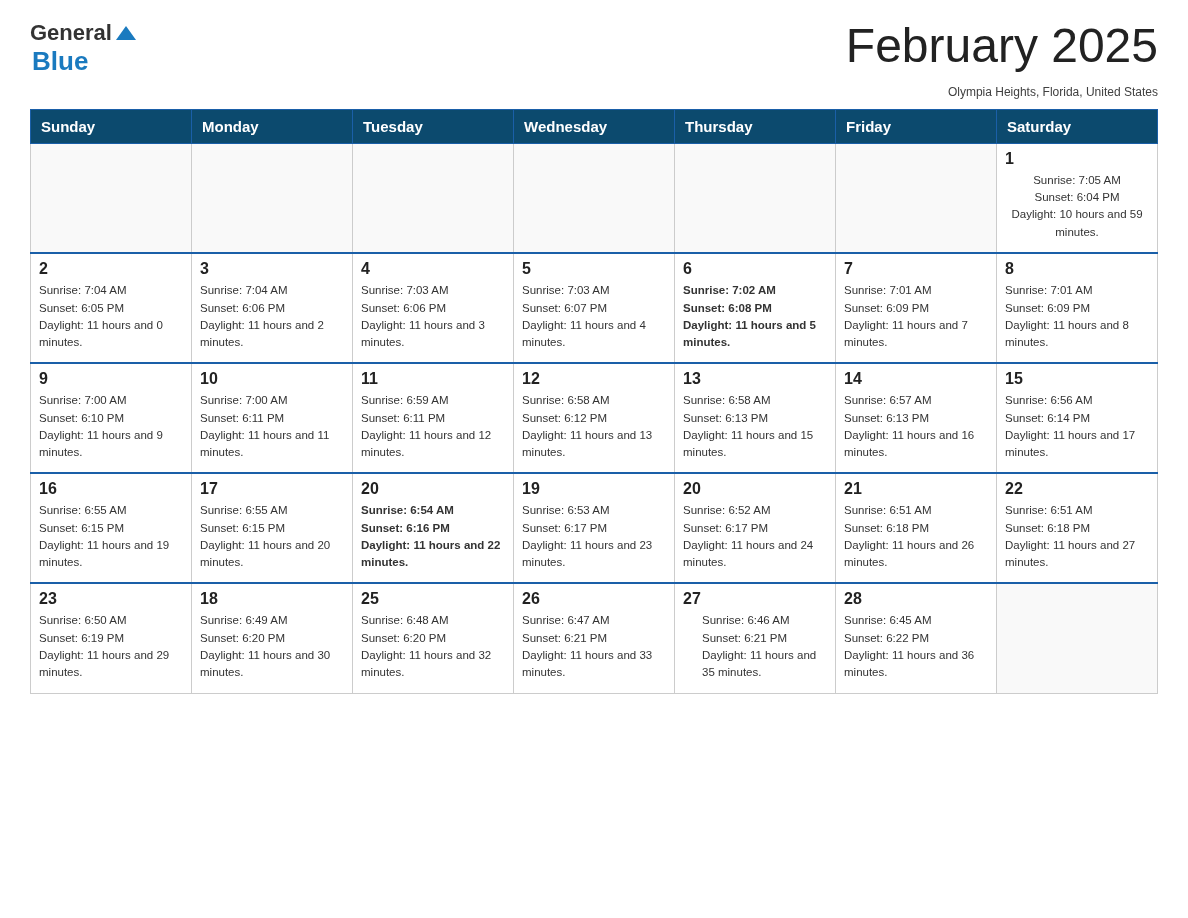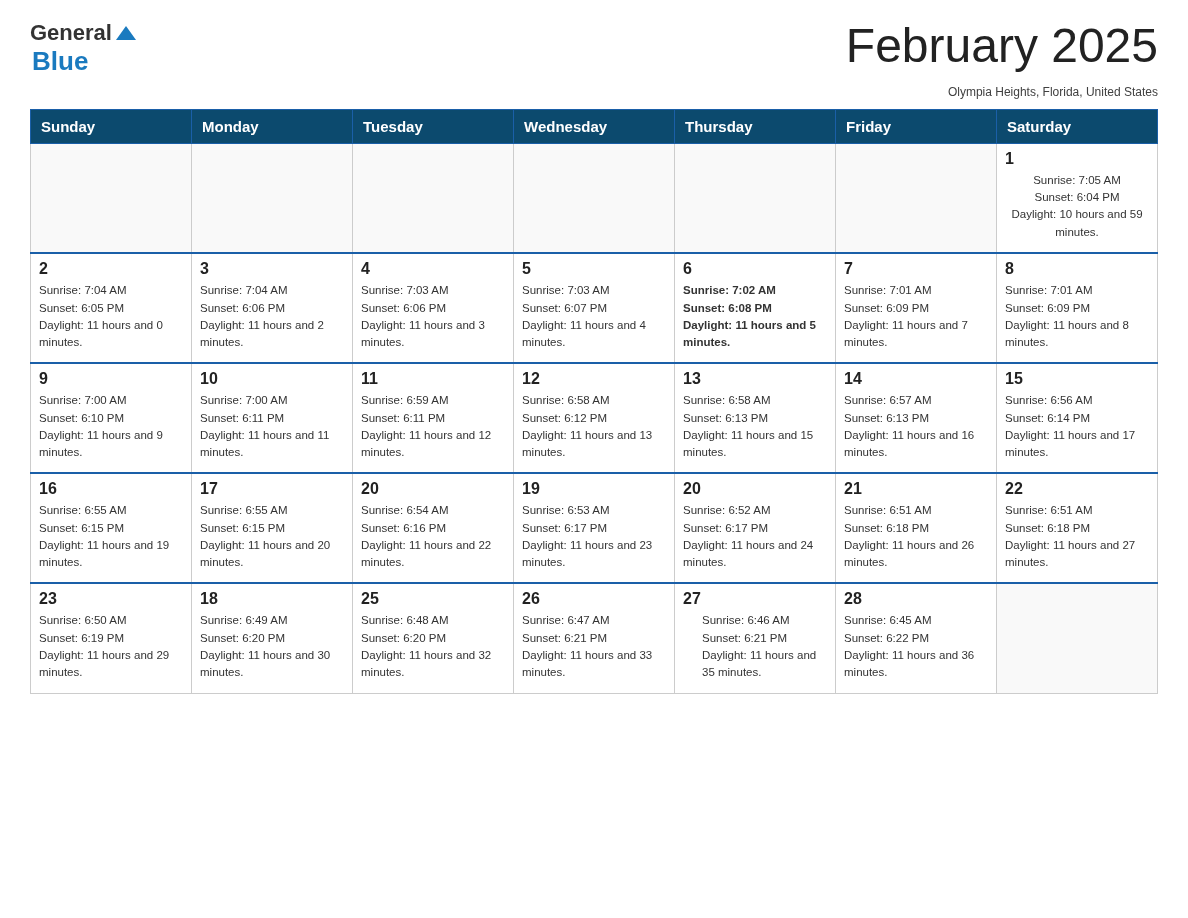--- a/index.html
+++ b/index.html
@@ -232,21 +232,21 @@
 Daylight: 11 hours and 19 minutes.</div>
         </td>
         <td>
           <span class="day-number">17</span>
           <div class="day-info" style="white-space: pre-line;">Sunrise: 6:55 AM
 Sunset: 6:15 PM
 Daylight: 11 hours and 20 minutes.</div>
         </td>
         <td>
           <span class="day-number">20</span>
-          <div class="day-info" style="white-space: pre-line;">Sunrise: 6:54 AM
+          <div class="day-info" style="white-space: pre-line; font-weight: bold;">Sunrise: 6:54 AM
 Sunset: 6:16 PM
 Daylight: 11 hours and 22 minutes.</div>
         </td>
         <td>
           <span class="day-number">19</span>
           <div class="day-info" style="white-space: pre-line;">Sunrise: 6:53 AM
 Sunset: 6:17 PM
 Daylight: 11 hours and 23 minutes.</div>
         </td>
         <td>

